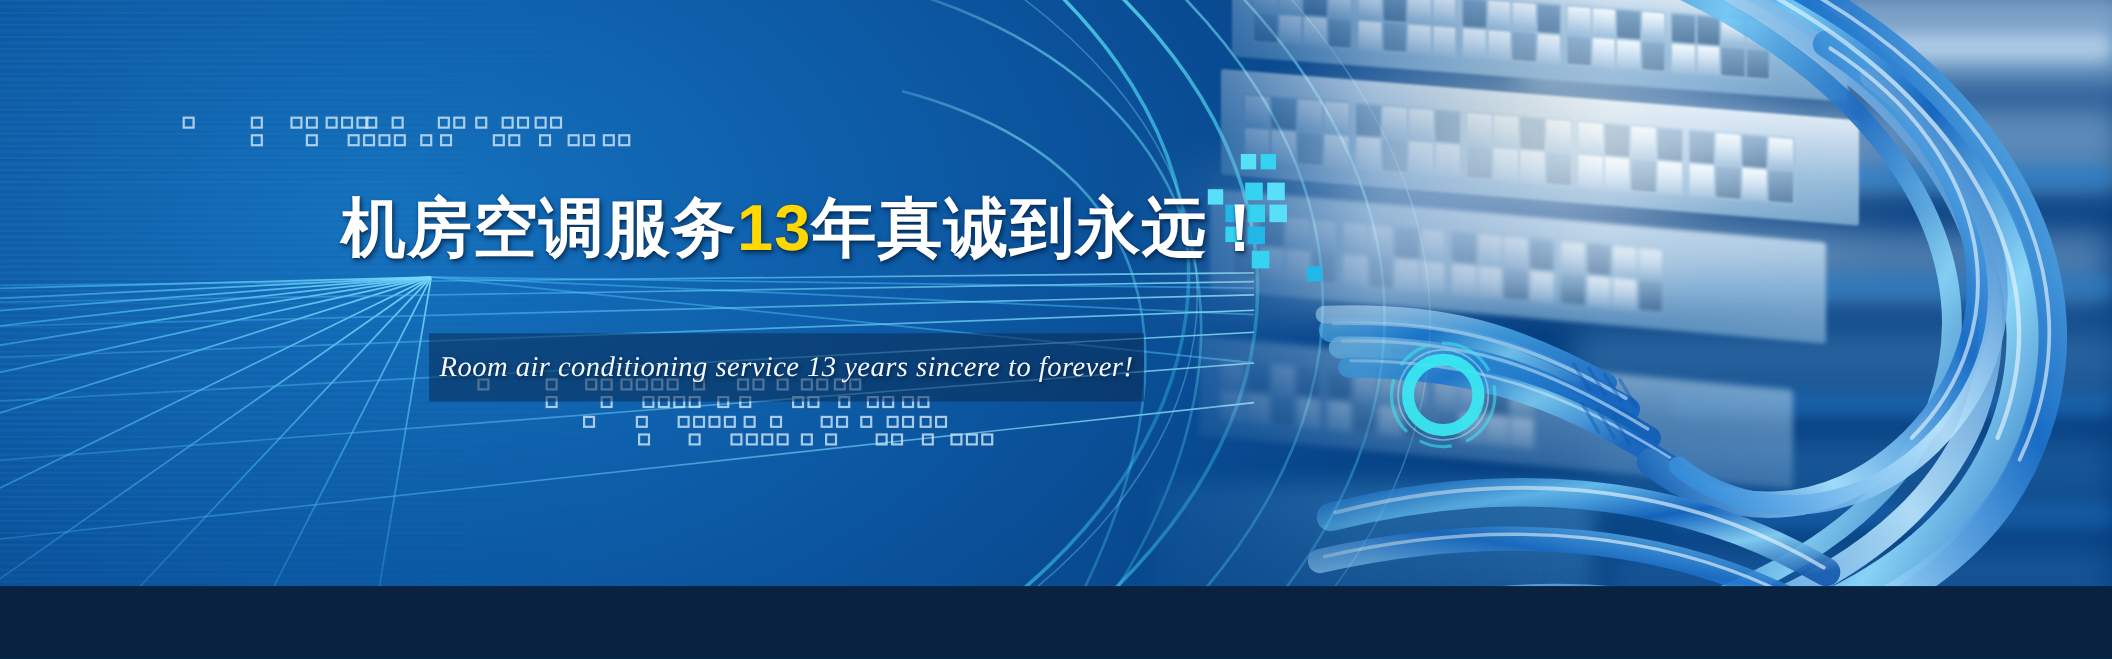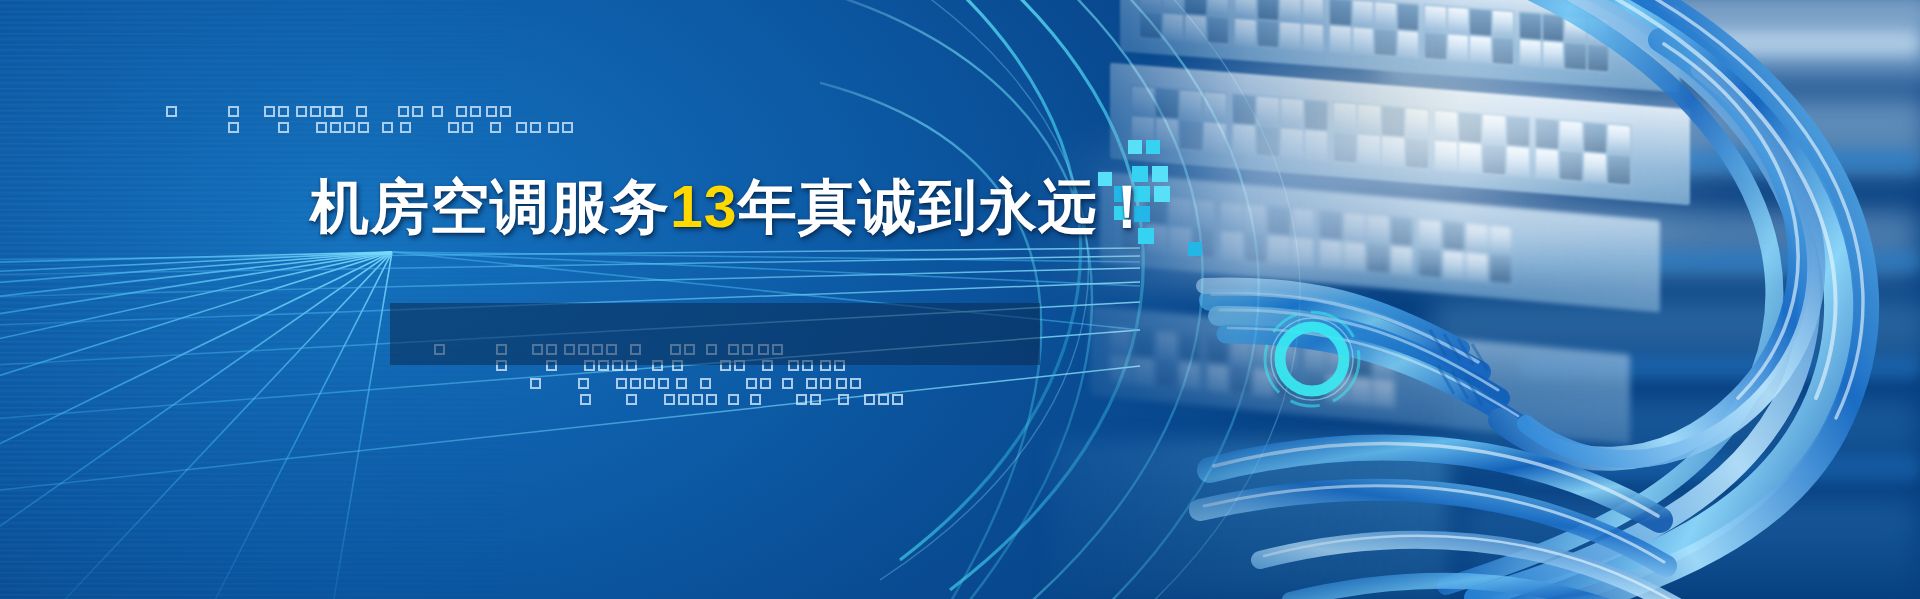--- a/index.html
+++ b/index.html
@@ -8,21 +8,21 @@
     padding: 0;
     background: #08223f;
   }
   body {
     font-family: "Liberation Sans", sans-serif;
   }
 
   .banner {
     position: relative;
     width: 1920px;
-    height: 599px;
+    height: 533px;
     overflow: hidden;
     background: #0b5aa6;
   }
 
   
 
   
   .bg-base {
     position: absolute;
     inset: 0;
@@ -718,14 +718,15 @@
     <div class="sq-solid d2" style="left:56px;top:66px;width:16px;height:16px;"></div>
     <div class="sq-solid" style="left:60px;top:88px;width:16px;height:16px;"></div>
     <div class="sq-solid d2" style="left:110px;top:102px;width:14px;height:14px;"></div>
   </div>
 
   <div class="headline">
     <span>机房空调服务</span><span class="hl-num">13</span><span>年真诚到永远！</span>
   </div>
 
   <div class="subtitle-bar"></div>
+  <div class="subtitle">Room air conditioning service 13 years sincere to forever!</div>
 
 </div>
 
 </body></html>

